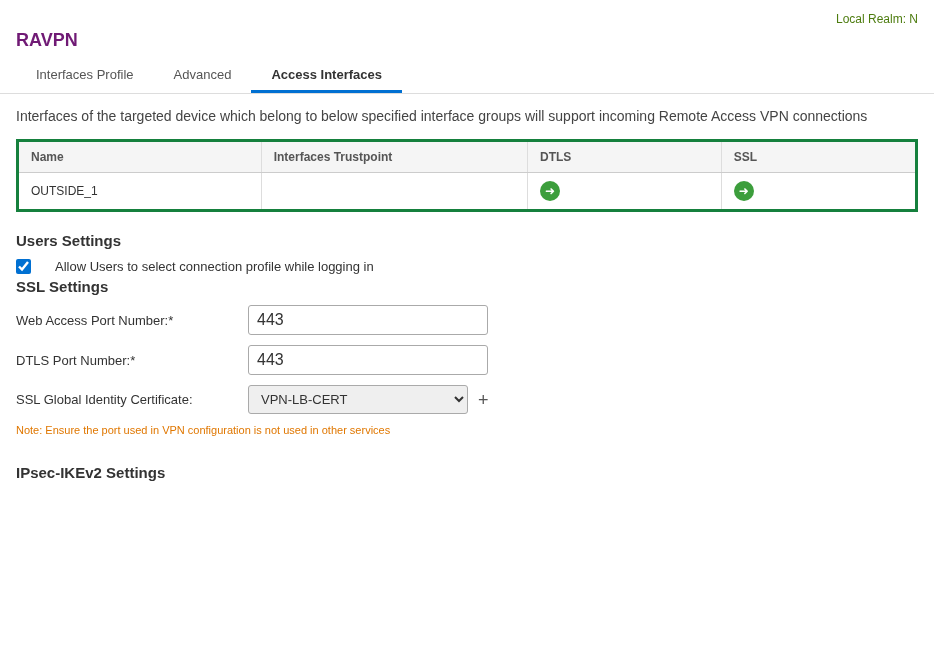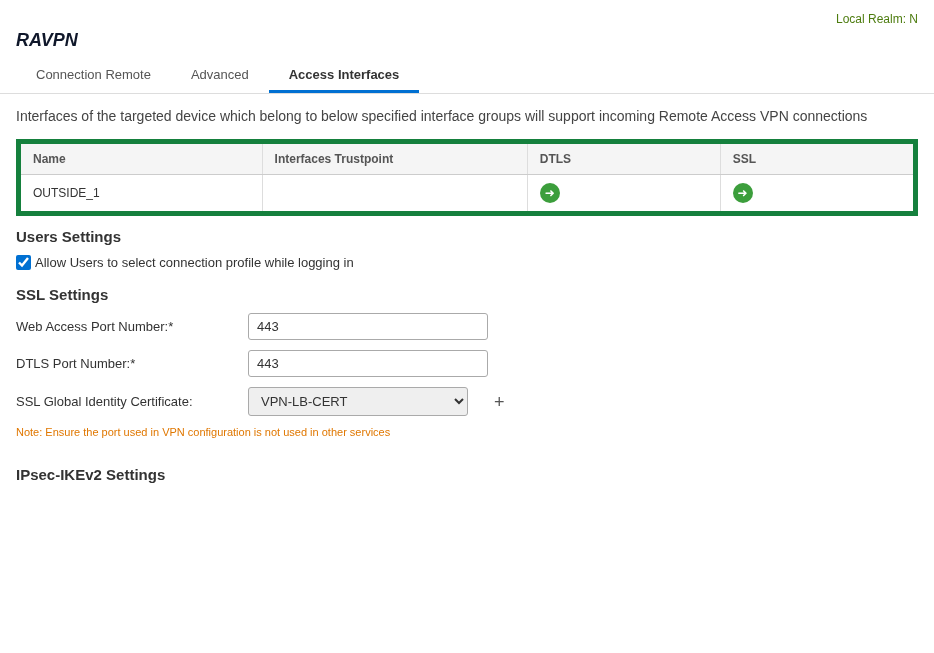--- a/index.html
+++ b/index.html
@@ -15,23 +15,22 @@
 
     .top-bar {
       background: #fff;
       padding: 12px 16px 0 16px;
       border-bottom: 1px solid #ddd;
     }
 
     .page-title {
       font-size: 18px;
       font-weight: bold;
-      color: #0f172a;
+      color: #701a75;
       margin-bottom: 0;
-      font-style: italic;
     }
 
     .top-right {
       text-align: right;
       font-size: 12px;
       color: #4d7c0f;
       margin-bottom: 4px;
     }
 
     .tabs {
@@ -60,22 +59,22 @@
     }
 
     .description {
       font-size: 14px;
       color: #444;
       margin-bottom: 12px;
       line-height: 1.5;
     }
 
     .table-container {
-      border: 5px solid #15803d;
-      margin-bottom: 12px;
+      border: 3px solid #15803d;
+      margin-bottom: 20px;
     }
 
     .data-table {
       width: 100%;
       border-collapse: collapse;
     }
 
     .data-table th {
       background: #f5f5f5;
       padding: 8px 12px;
@@ -122,22 +121,22 @@
       font-size: 15px;
       font-weight: bold;
       color: #333;
       margin-bottom: 10px;
       margin-top: 4px;
     }
 
     .checkbox-row {
       display: flex;
       align-items: center;
-      gap: 4px;
-      margin-bottom: 16px;
+      gap: 24px;
+      margin-bottom: 4px;
     }
 
     .checkbox-row input[type="checkbox"] {
       width: 15px;
       height: 15px;
       accent-color: #0070d2;
     }
 
     .checkbox-label {
       font-size: 13px;
@@ -160,28 +159,28 @@
       font-size: 13px;
       color: #333;
       flex-shrink: 0;
     }
 
     .form-input {
       width: 240px;
       padding: 5px 8px;
       border: 1px solid #aaa;
       border-radius: 3px;
-      font-size: 13px;
+      font-size: 16px;
       color: #333;
     }
 
     .form-select-wrap {
       display: flex;
       align-items: center;
-      gap: 22px;
+      gap: 6px;
     }
 
     .form-select {
       width: 220px;
       padding: 5px 8px;
       border: 1px solid #aaa;
       border-radius: 3px;
       font-size: 13px;
       color: #333;
       appearance: auto;
@@ -219,21 +218,21 @@
 </head>
 <body>
 
 <div class="top-bar">
   <div class="top-right">
     <span>Local Realm: N</span>
   </div>
   <div class="page-title">RAVPN</div>
   <div class="tabs">
     <div class="tab">
-      <span>Connection Remote</span>
+      <span>Interfaces Profile</span>
     </div>
     <div class="tab">
       <span>Advanced</span>
     </div>
     <div class="tab active">
       <span>Access Interfaces</span>
     </div>
   </div>
 </div>
 

